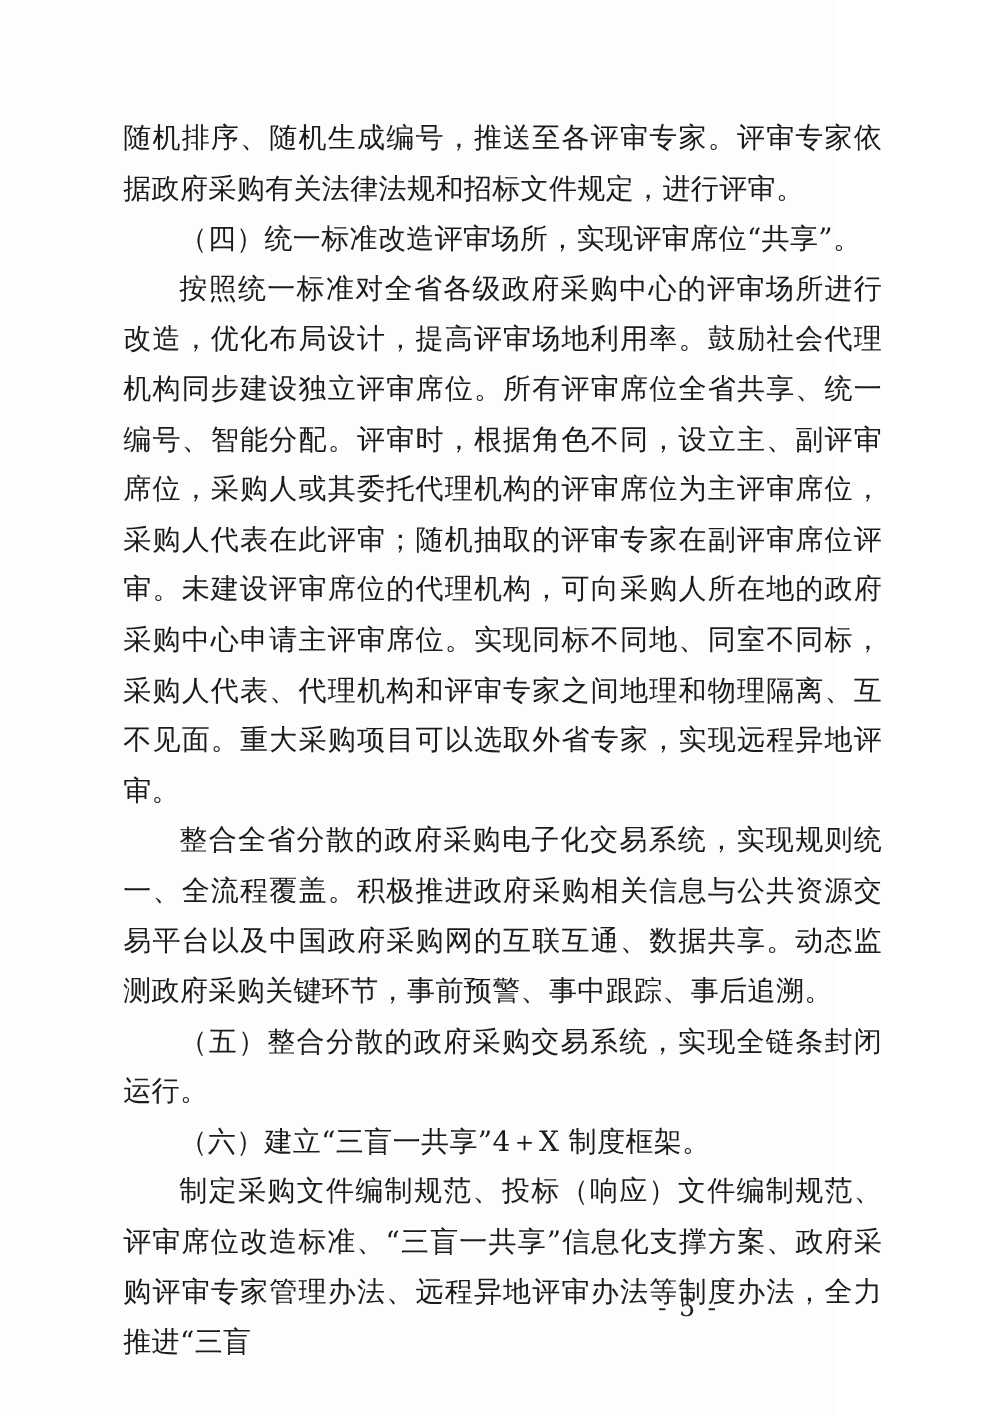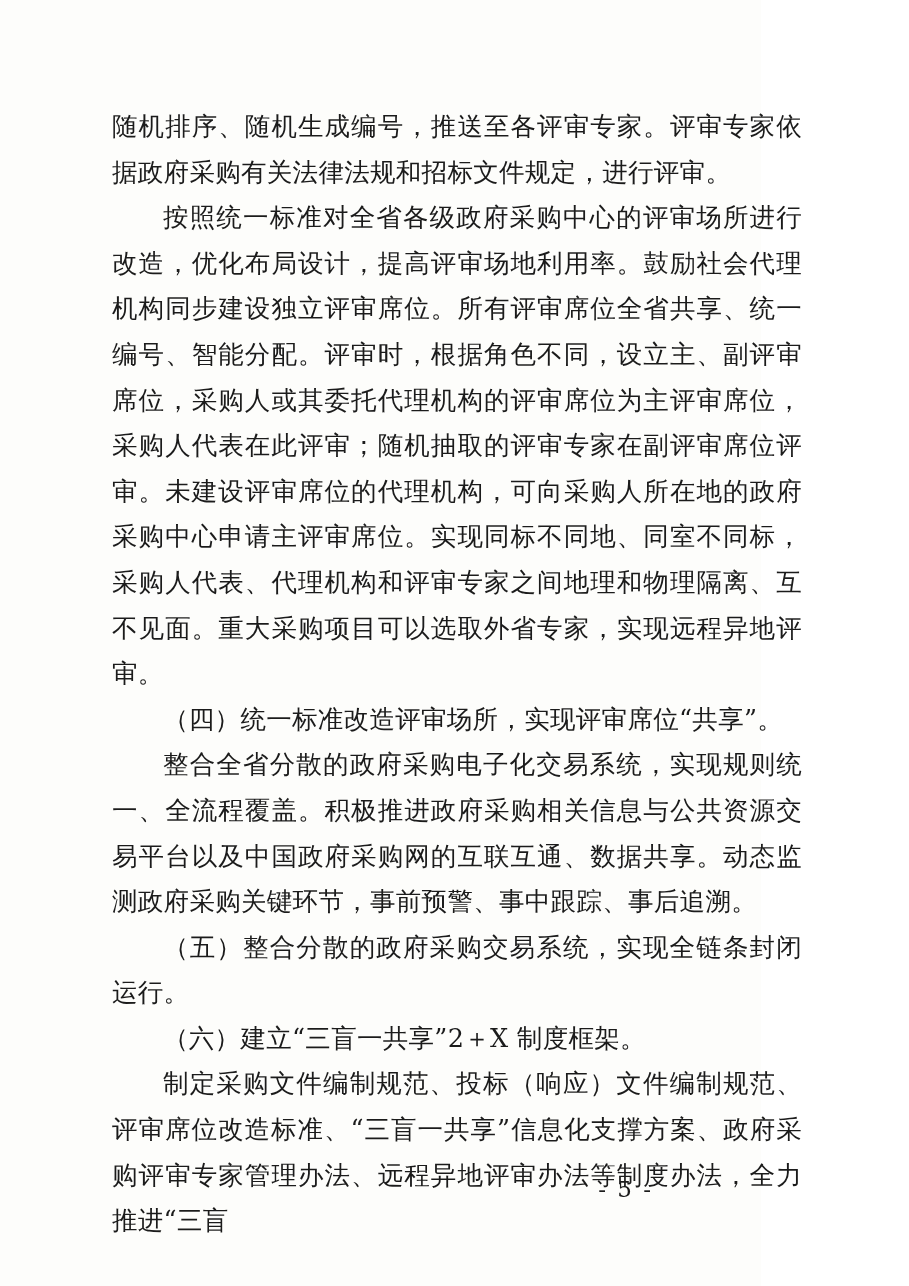--- a/index.html
+++ b/index.html
@@ -50,21 +50,21 @@
     letter-spacing: 2px;
     font-family: "DejaVu Serif", "Liberation Serif", serif;
   }
 </style>
 </head>
 <body>
 
 <div class="page">
   <div class="content">
     <p class="para">随机排序、随机生成编号，推送至各评审专家。评审专家依据政府采购有关法律法规和招标文件规定，进行评审。</p>
+    <p class="para indent">（四）统一标准改造评审场所，实现评审席位“共享”。</p>
     <p class="para indent">按照统一标准对全省各级政府采购中心的评审场所进行改造，优化布局设计，提高评审场地利用率。鼓励社会代理机构同步建设独立评审席位。所有评审席位全省共享、统一编号、智能分配。评审时，根据角色不同，设立主、副评审席位，采购人或其委托代理机构的评审席位为主评审席位，采购人代表在此评审；随机抽取的评审专家在副评审席位评审。未建设评审席位的代理机构，可向采购人所在地的政府采购中心申请主评审席位。实现同标不同地、同室不同标，采购人代表、代理机构和评审专家之间地理和物理隔离、互不见面。重大采购项目可以选取外省专家，实现远程异地评审。</p>
-    <p class="para indent">（四）统一标准改造评审场所，实现评审席位“共享”。</p>
     <p class="para indent">整合全省分散的政府采购电子化交易系统，实现规则统一、全流程覆盖。积极推进政府采购相关信息与公共资源交易平台以及中国政府采购网的互联互通、数据共享。动态监测政府采购关键环节，事前预警、事中跟踪、事后追溯。</p>
     <p class="para indent">（五）整合分散的政府采购交易系统，实现全链条封闭运行。</p>
-    <p class="para indent">（六）建立“三盲一共享”2＋X 制度框架。</p>
+    <p class="para indent">（六）建立“三盲一共享”4＋X 制度框架。</p>
     <p class="para indent">制定采购文件编制规范、投标（响应）文件编制规范、评审席位改造标准、“三盲一共享”信息化支撑方案、政府采购评审专家管理办法、远程异地评审办法等制度办法，全力推进“三盲</p>
   </div>
   <div class="page-number">- 5 -</div>
 </div>
 
 </body></html>

